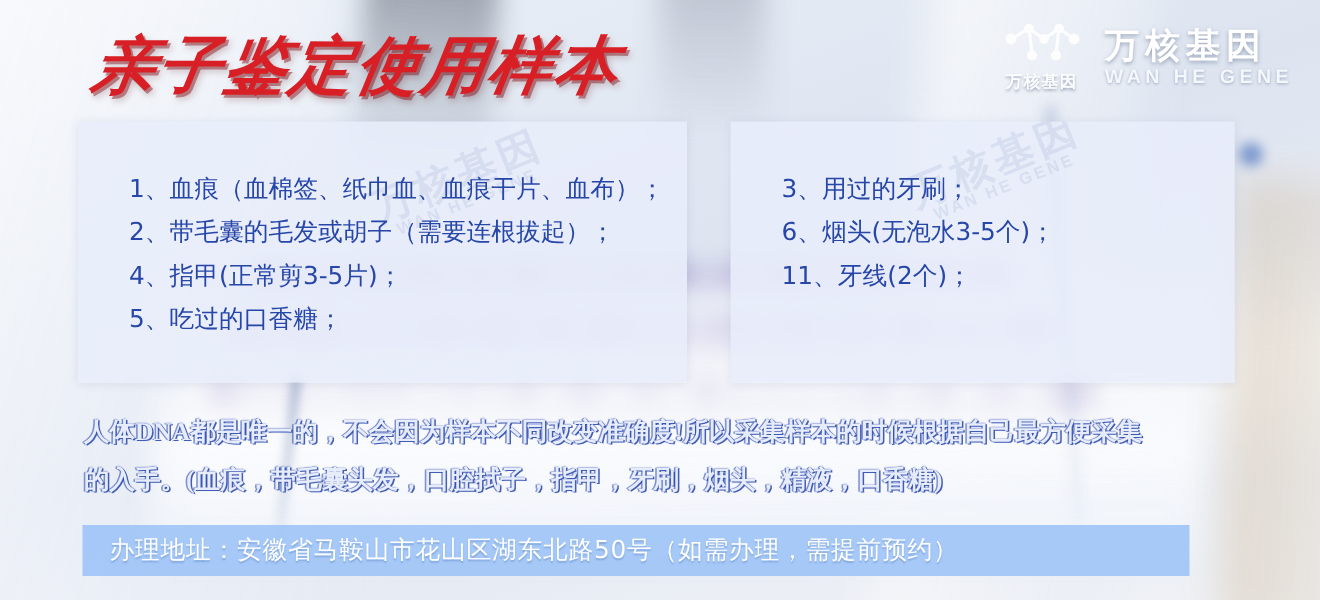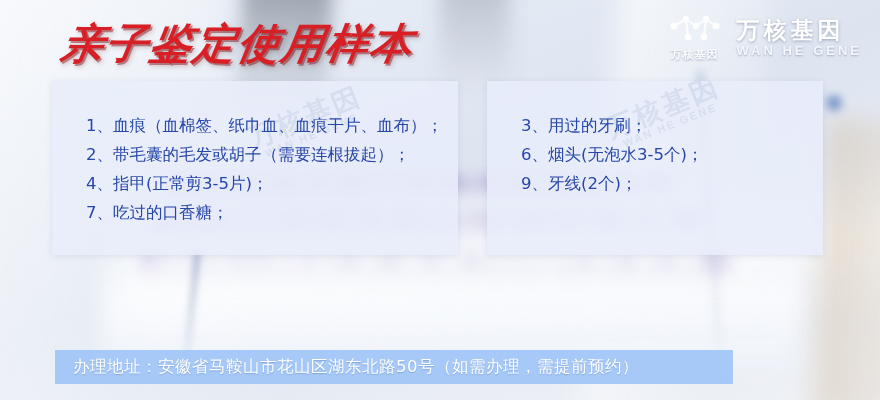--- a/index.html
+++ b/index.html
@@ -124,21 +124,21 @@
     position:absolute;left:56px;top:272px;width:790px;
     font-family:"Liberation Serif","DejaVu Serif",serif;
     font-size:17px;line-height:32px;font-weight:700;
     color:#e7ecfa;
     text-shadow:0 0 1px #2d49b4, 1px 1px 0 rgba(40,70,170,.85), -1px 0 0 rgba(40,70,170,.5);
   }
   .para span{display:block;}
 
   
   .addr{
-    position:absolute;left:55px;top:350px;width:678px;height:34px;
+    position:absolute;left:55px;top:350px;width:738px;height:34px;
     background:rgba(150,192,248,.82);
     display:flex;align-items:center;
   }
   .addr .txt{
     padding-left:18px;color:#ffffff;font-size:16.5px;letter-spacing:.5px;
     white-space:nowrap;
     font-family:"DejaVu Sans","Liberation Sans",sans-serif;
     text-shadow:0 1px 1px rgba(70,110,170,.35);
   }
 </style>
@@ -365,34 +365,38 @@
 
   <div class="panel" id="panel-left">
     <div class="wm">
       <span class="wcn">万核基因</span>
       <span class="wen">WAN HE GENE</span>
     </div>
     <ul class="list">
       <li>1、血痕（血棉签、纸巾血、血痕干片、血布）；</li>
       <li>2、带毛囊的毛发或胡子（需要连根拔起）；</li>
       <li>4、指甲(正常剪3-5片)；</li>
-      <li>7、吃过的口香糖；</li>
+      <li>5、吃过的口香糖；</li>
     </ul>
   </div>
 
   <div class="panel" id="panel-right">
     <div class="wm">
       <span class="wcn">万核基因</span>
       <span class="wen">WAN HE GENE</span>
     </div>
     <ul class="list">
       <li>3、用过的牙刷；</li>
       <li>6、烟头(无泡水3-5个)；</li>
-      <li>9、牙线(2个)；</li>
+      <li>11、牙线(2个)；</li>
     </ul>
   </div>
 
+  <div class="para">
+    <span>人体DNA都是唯一的，不会因为样本不同改变准确度!所以采集样本的时候根据自己最方便采集</span>
+    <span>的入手。(血痕，带毛囊头发，口腔拭子，指甲，牙刷，烟头，精液，口香糖)</span>
+  </div>
 
   <div class="addr">
     <span class="txt">办理地址：安徽省马鞍山市花山区湖东北路50号（如需办理，需提前预约）</span>
   </div>
 
 </div>
 
 </body></html>

